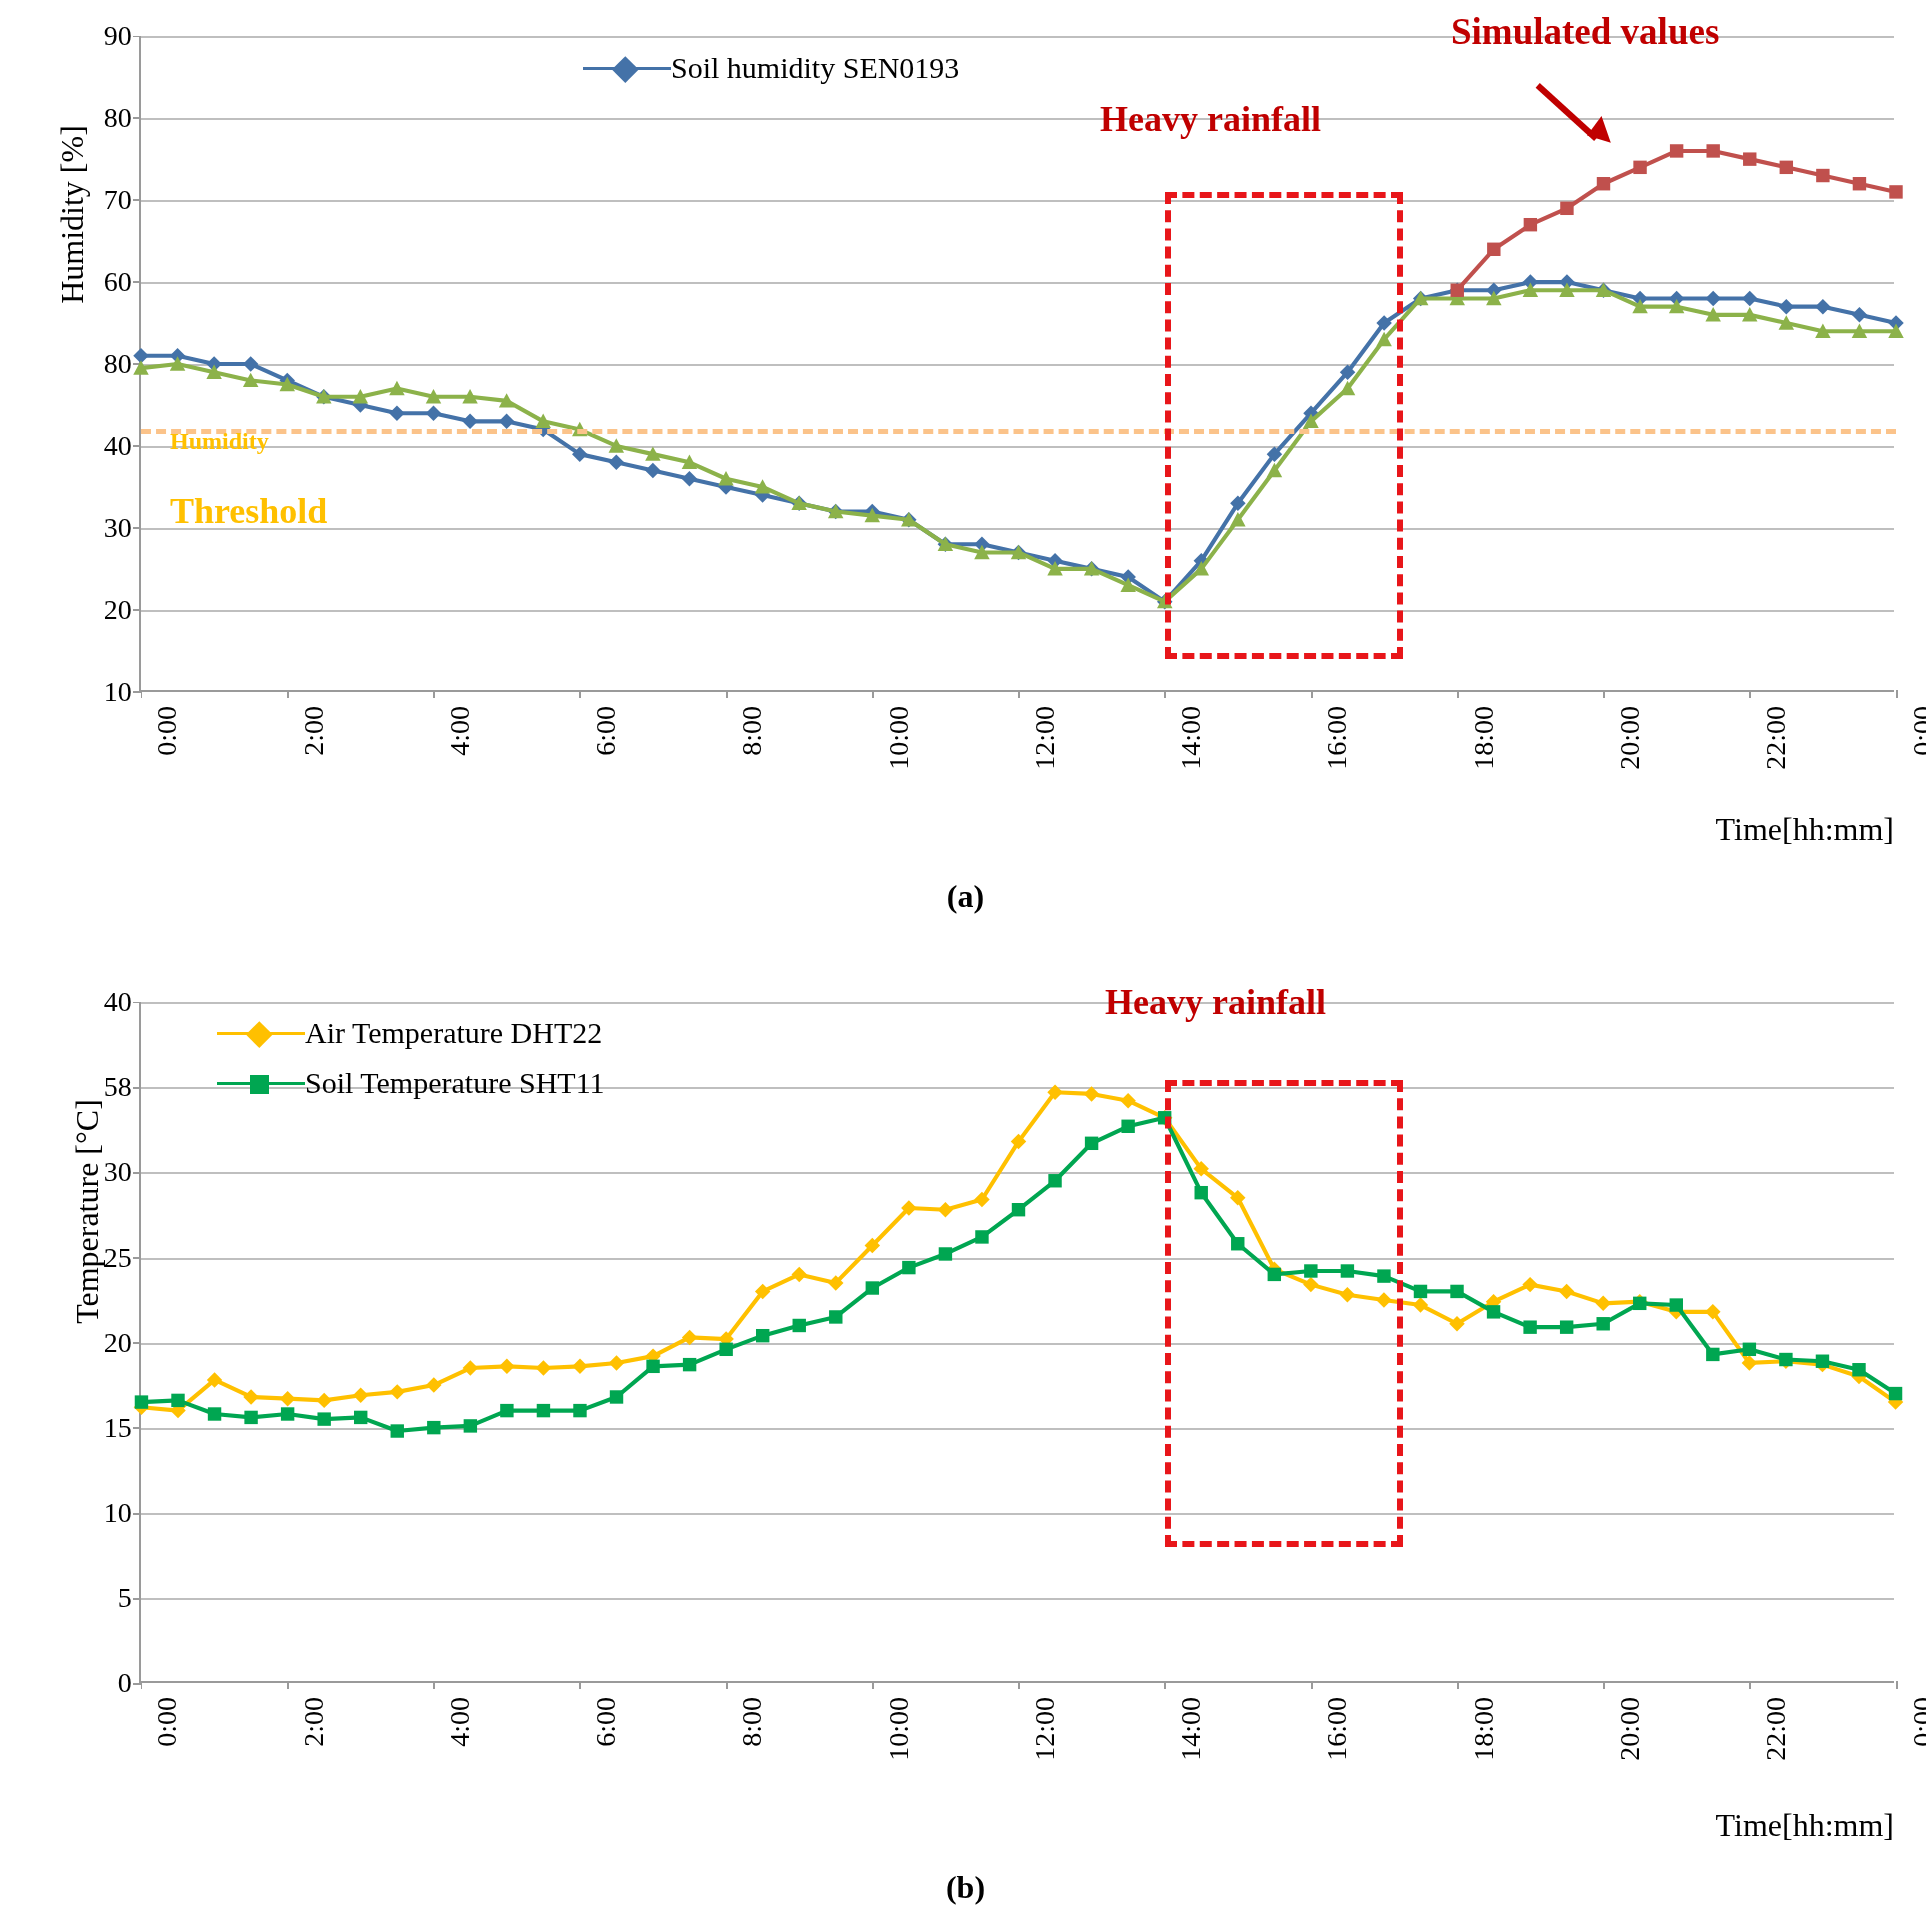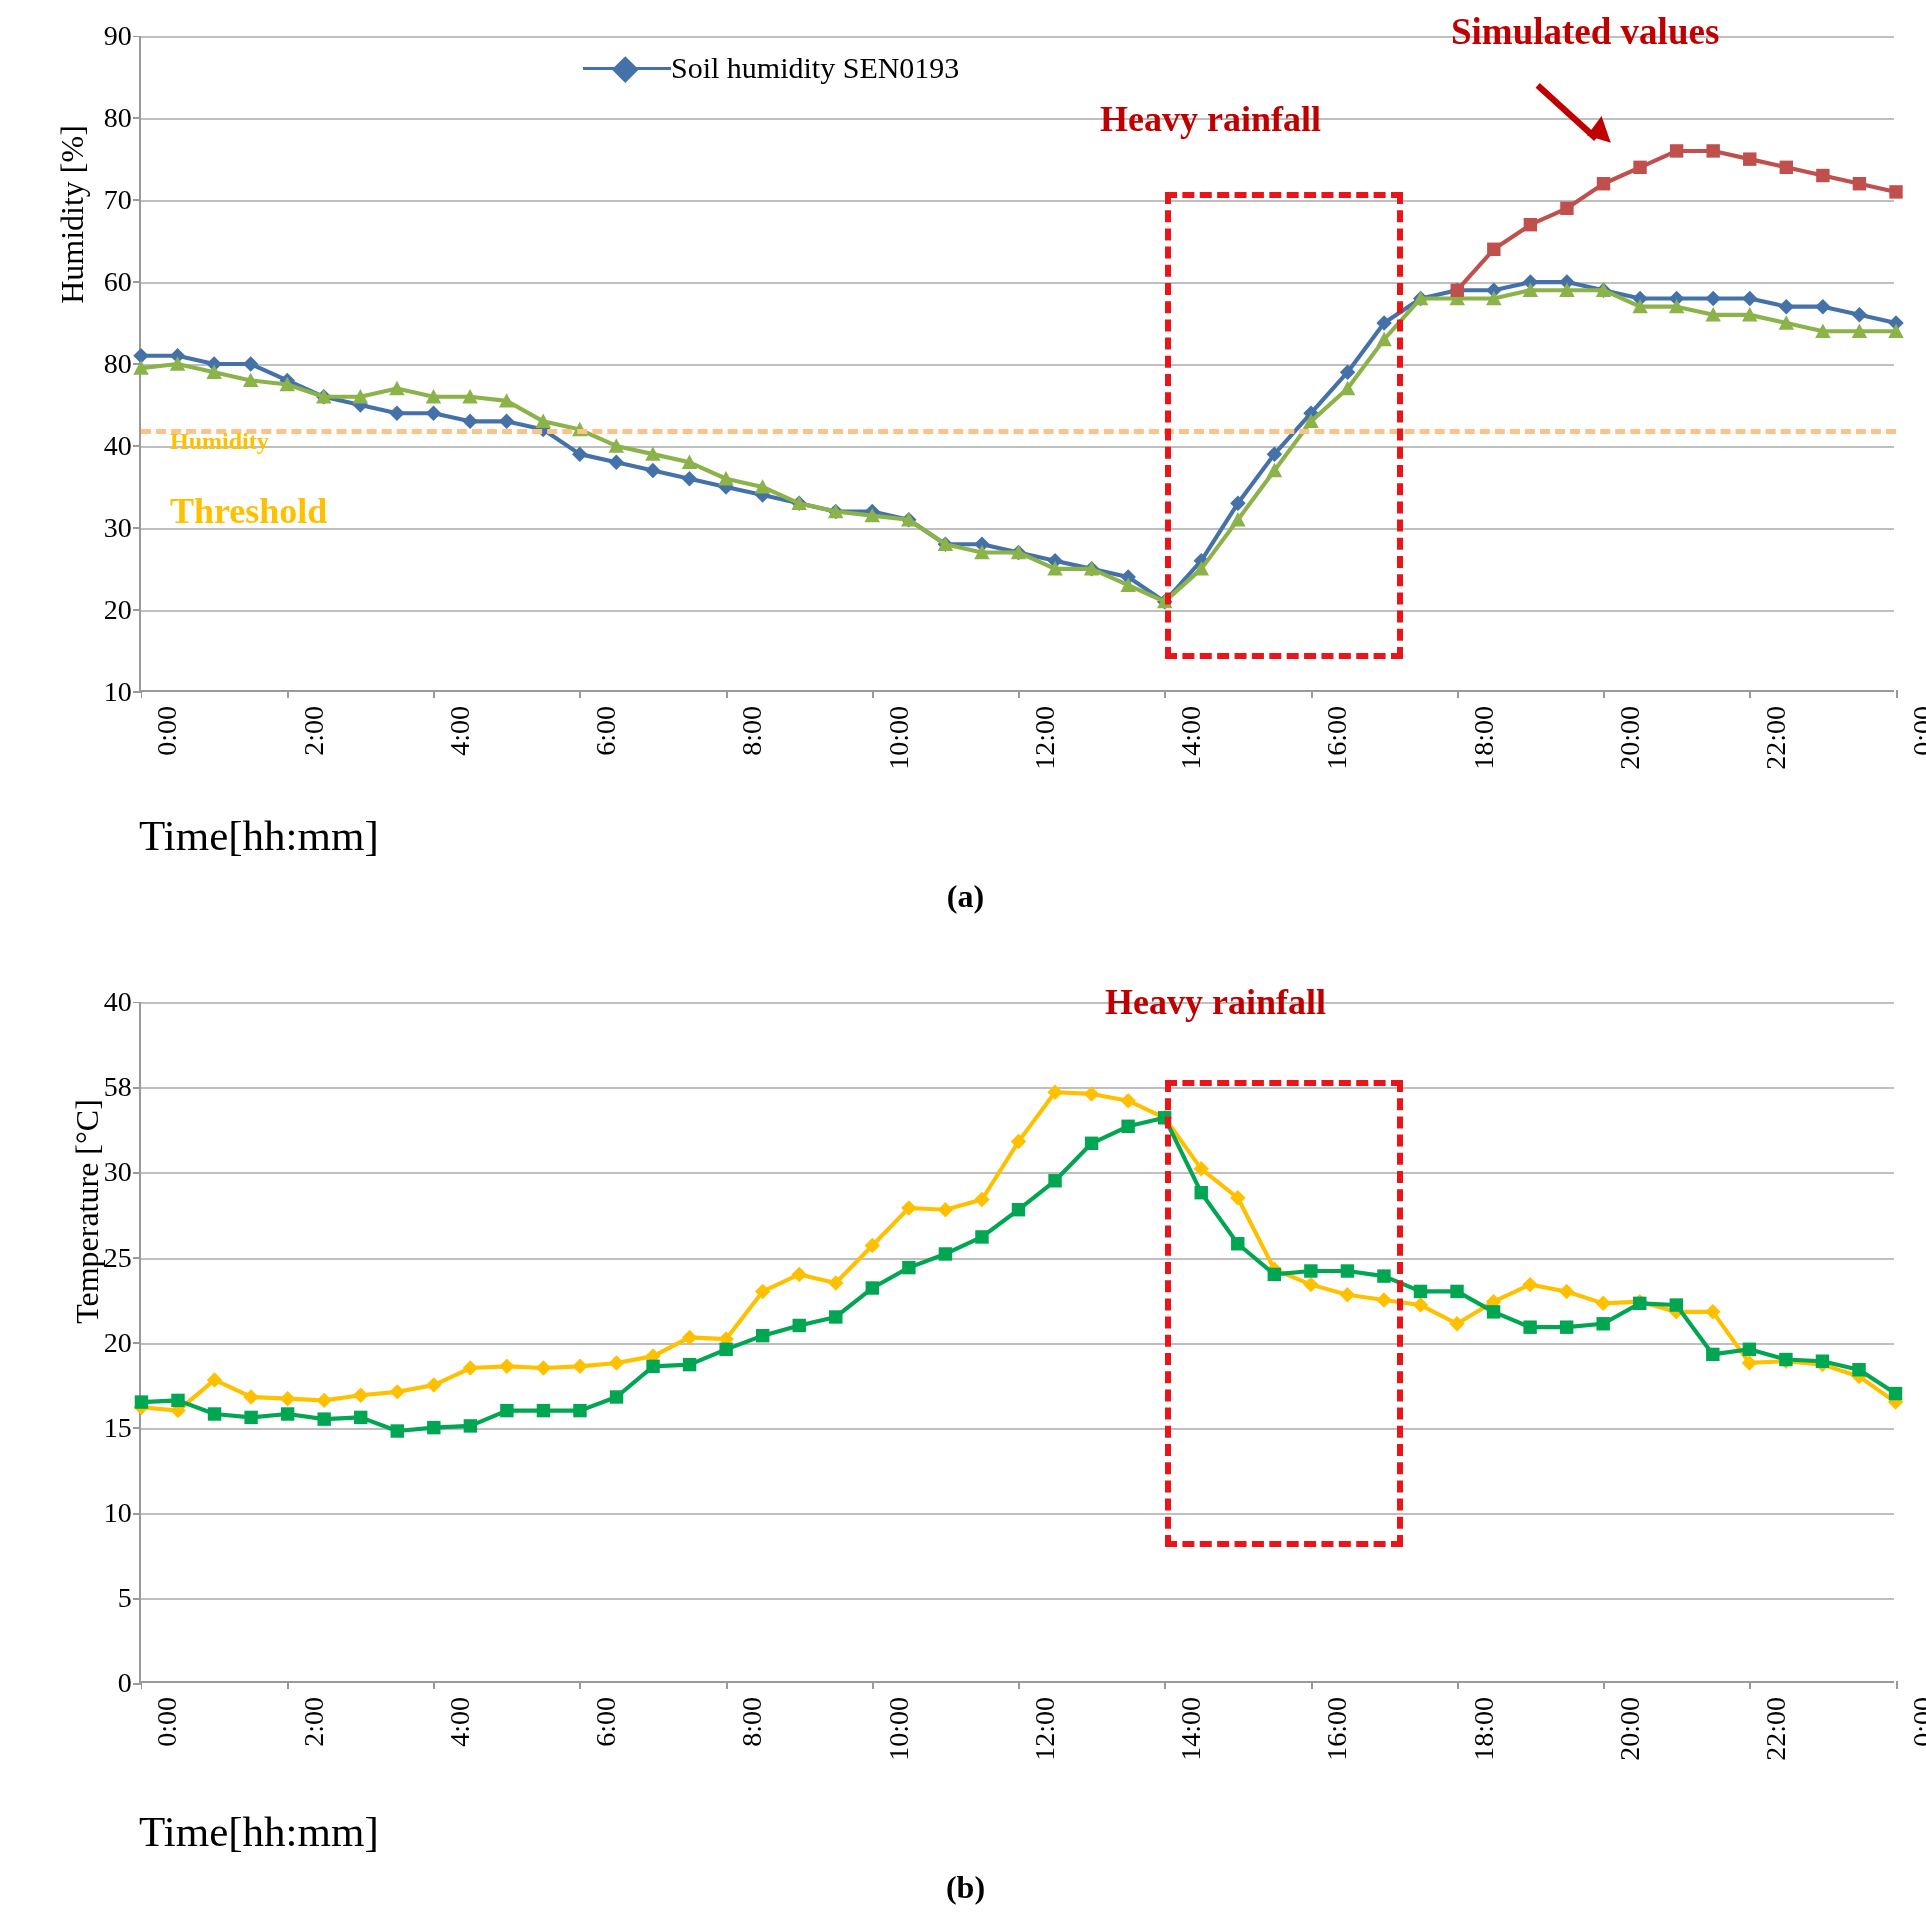--- a/index.html
+++ b/index.html
@@ -8,21 +8,21 @@
 
   
   .chart{position:absolute;}
   .plot{position:absolute;border-left:2.1px solid #9a9a9a;border-bottom:2.1px solid #9a9a9a;box-sizing:border-box;}
   .gridline{position:absolute;left:0;right:0;height:1.5px;background:#bfbfbf;}
   .ytick{position:absolute;right:calc(100% + 9.3px);transform:translateY(-50%);font-size:28px;white-space:nowrap;}
   .ytickmark{position:absolute;right:100%;width:8.3px;height:1.5px;background:#9a9a9a;}
   .xtickmark{position:absolute;top:100%;width:1.5px;height:8.3px;background:#9a9a9a;}
   .xtick{position:absolute;top:calc(100% + 15.5px);font-size:28px;white-space:nowrap;
          transform-origin:left top;transform:rotate(-90deg) translateX(-100%);}
-  .axis-title{position:absolute;font-size:43px;text-align:left;}
+  .axis-title{position:absolute;font-size:32px;text-align:right;}
   .ylabel{position:absolute;font-size:32px;white-space:nowrap;transform-origin:center center;transform:rotate(-90deg);}
   .panel-label{position:absolute;font-size:32px;font-weight:bold;text-align:center;width:103px;}
 
   svg{position:absolute;left:0;top:0;overflow:visible;}
 
   
   .legend{position:absolute;}
   .legend-row{display:flex;align-items:flex-start;margin-bottom:17.6px;}
   .legend-key{position:relative;width:88px;height:32px;flex:0 0 88px;}
   .legend-line{position:absolute;top:15px;left:0;width:88px;height:3.1px;}
@@ -401,20 +401,36 @@
           <rect x="3174.5" y="680" width="26" height="26" fill="#00a651"></rect>
           <rect x="3245.3333333333335" y="683.3000000000001" width="26" height="26" fill="#00a651"></rect>
           <rect x="3316.1666666666665" y="699.8000000000001" width="26" height="26" fill="#00a651"></rect>
           <rect x="3387" y="746" width="26" height="26" fill="#00a651"></rect>
         </svg>
         <div class="rain-box" style="left: 1024px; top: 78px; width: 238px; height: 467px;"></div>
       </div>
 
     <div class="axis-title" style="left:139px;top:836px;width:1755px;">Time[hh:mm]</div>
 
+    <div class="legend" style="left:217px;top:46px;">
+      <div class="legend-row">
+        <span class="legend-key">
+          <span class="legend-line" style="background:#ffc000;"></span>
+          <span class="legend-mark diamond" style="background:#ffc000;"></span>
+        </span>
+        <span class="legend-text">Air Temperature DHT22</span>
+      </div>
+      <div class="legend-row">
+        <span class="legend-key">
+          <span class="legend-line" style="background:#00a651;"></span>
+          <span class="legend-mark" style="background:#00a651;"></span>
+        </span>
+        <span class="legend-text">Soil Temperature SHT11</span>
+      </div>
+    </div>
 
     <div class="ann ann-red" style="left:1105px;top:10.3px;font-size:36px;">Heavy rainfall</div>
 
     <div class="panel-label" style="left:914px;top:898px;">(b)</div>
   </div>
 
 </div>
 
 
 </body></html>

